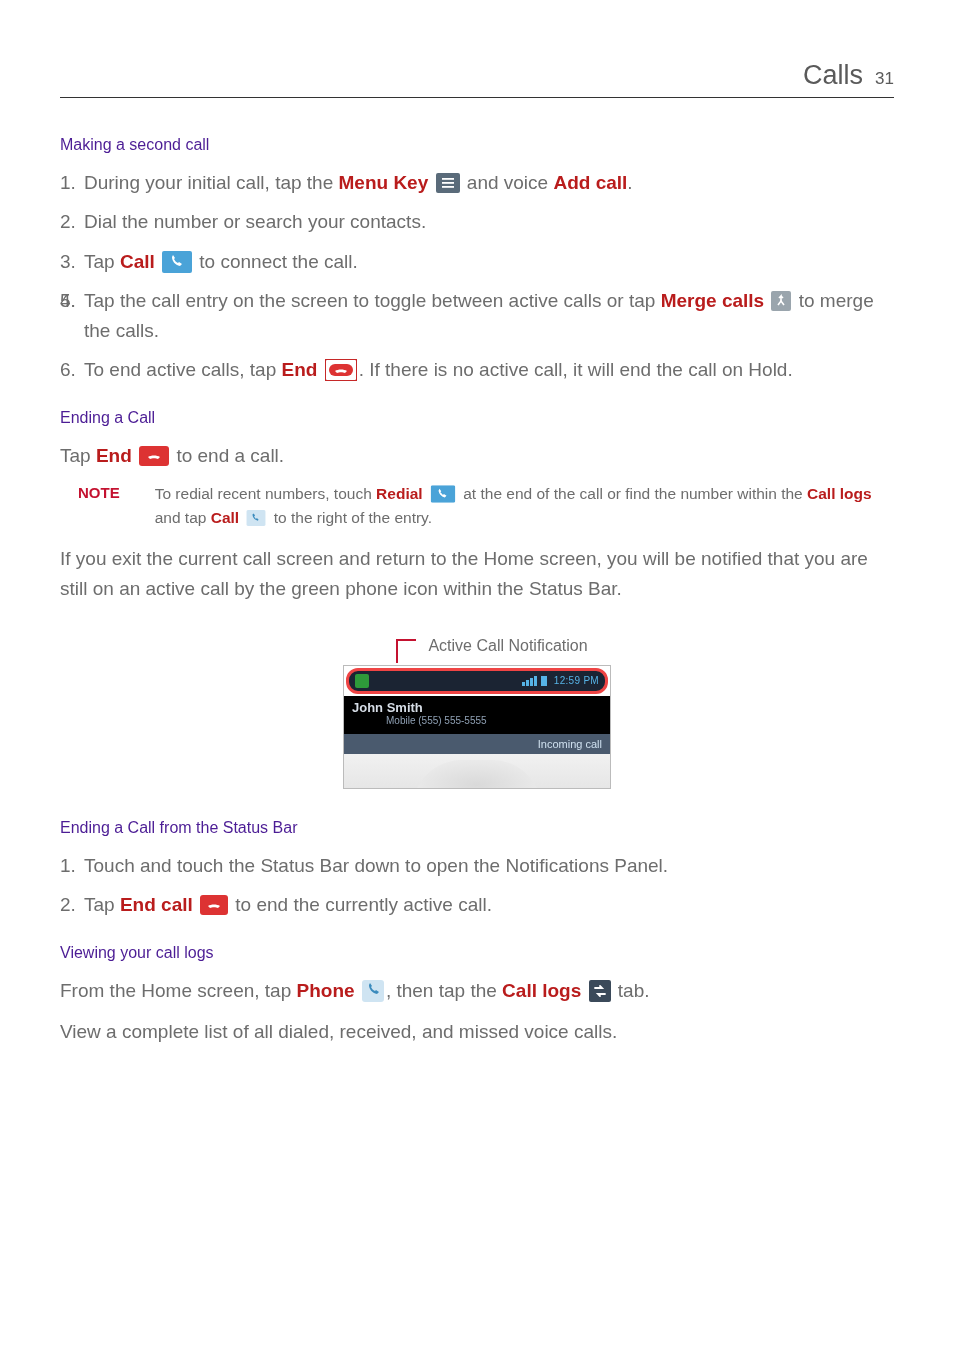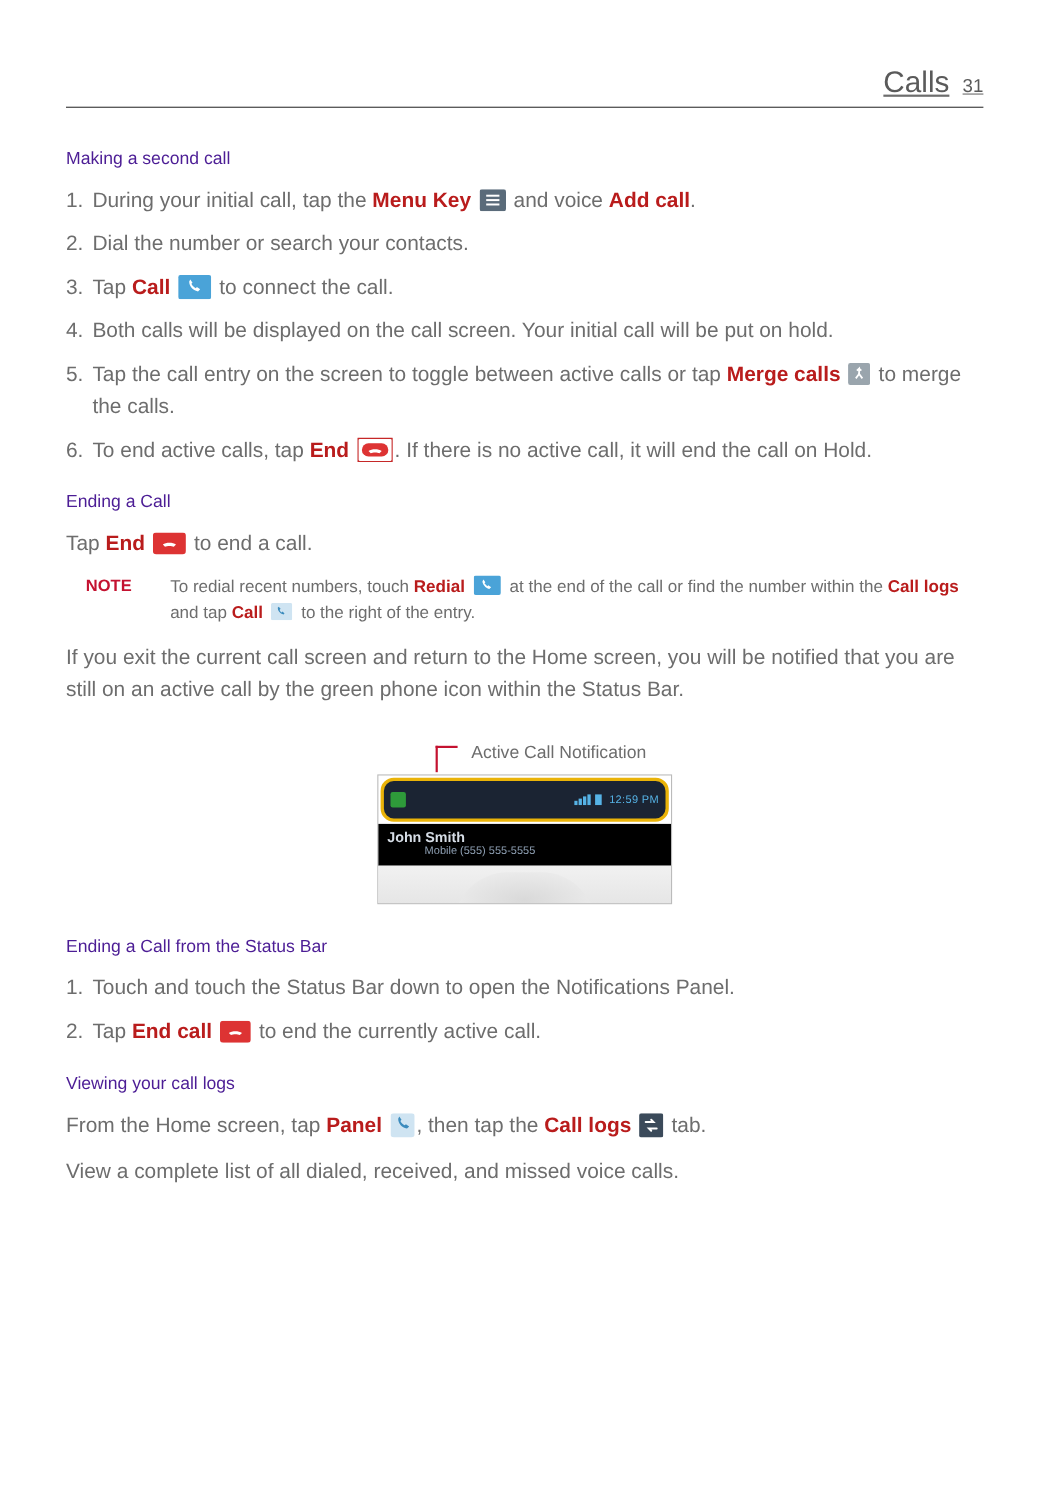--- a/index.html
+++ b/index.html
@@ -13,21 +13,20 @@
     font-weight: 300;
   }
   .header {
     display: flex;
     justify-content: flex-end;
     align-items: baseline;
     border-bottom: 1.5px solid #333;
     padding-bottom: 6px;
     margin-bottom: 38px;
     gap: 12px;
-    text-decoration: underline;
   }
   .header-title {
     font-size: 27px;
     color: #5a5a5a;
     font-weight: 300;
   }
   .header-page {
     font-size: 17px;
     color: #5a5a5a;
   }
@@ -117,24 +116,24 @@
     border-top-left-radius: 0;
     margin-top: 10px;
   }
   .phone-shot {
     width: 268px;
     border: 1px solid #bbb;
     display: flex;
     flex-direction: column;
   }
   .status-bar-outline {
-    border: 3px solid #eab308;
+    border: 3px solid #ef4444;
     border-radius: 12px;
     margin: 2px;
-    height: 40px;
+    height: 26px;
     background: #1b2433;
     display: flex;
     align-items: center;
     justify-content: space-between;
     padding: 0 6px;
   }
   .status-left-ico {
     width: 14px; height: 14px; background:#2e9a3a; border-radius:2px;
   }
   .status-right-text {
@@ -204,21 +203,20 @@
     <span class="icon">
       <svg width="30" height="22">
           <rect width="30" height="22" rx="2" fill="#4aa3d8"></rect>
           <path d="M10 6c0 4 3 8 8 9l2-2-3-2-1 1c-2-1-3-2-4-4l1-1-2-3z" fill="#fff"></path>
         </svg>
     </span>
     <span> to connect the call.</span>
   </li>
   <li>
     <span class="num">4.</span>
-    <span>Both calls will be displayed on the call screen. Your initial call will be put on hold.</span>
   </li>
   <li>
     <span class="num">5.</span>
     <span>Tap the call entry on the screen to toggle between active calls or tap </span><span class="bold">Merge calls</span>
     <span class="icon">
       <svg width="20" height="20">
           <rect width="20" height="20" rx="2" fill="#9aa5ad"></rect>
           <path d="M7 14l3-4 3 4" stroke="#fff" stroke-width="1.6" fill="none"></path>
           <path d="M10 10V5l-2 2M10 5l2 2" stroke="#fff" stroke-width="1.6" fill="none"></path>
         </svg>
@@ -289,20 +287,21 @@
             <rect x="12" y="0" width="3" height="10" fill="#56b3e6"></rect>
             <rect x="19" y="0" width="6" height="10" fill="#56b3e6"></rect>
           </svg>
         <span>12:59 PM</span>
       </div>
     </div>
     <div class="caller-strip">
       <div class="caller-name">John Smith</div>
       <div class="caller-num">Mobile (555) 555-5555</div>
     </div>
+    <div class="incoming-strip">Incoming call</div>
     <div class="answer-strip"></div>
   </div>
 </div>
 
 <div class="section-heading">Ending a Call from the Status Bar</div>
 <ol class="list">
   <li>
     <span class="num">1.</span>
     <span>Touch and touch the Status Bar down to open the Notifications Panel.</span>
   </li>
@@ -314,21 +313,21 @@
           <rect width="28" height="20" rx="3" fill="#d33"></rect>
           <path d="M8 11c3-2 9-2 12 0l-2 2c-2-1-6-1-8 0z" fill="#fff"></path>
         </svg>
     </span>
     <span> to end the currently active call.</span>
   </li>
 </ol>
 
 <div class="section-heading">Viewing your call logs</div>
 <p class="body-text">
-  <span>From the Home screen, tap </span><span class="bold">Panel</span>
+  <span>From the Home screen, tap </span><span class="bold">Phone</span>
   <span class="icon">
     <svg width="22" height="22">
         <rect width="22" height="22" rx="3" fill="#cfe4f2"></rect>
         <path d="M7 5c0 4 3 8 8 9l2-2-3-2-1 1c-2-1-3-2-4-4l1-1-2-3z" fill="#3b8bbd"></path>
       </svg>
   </span><span>, then tap the </span><span class="bold">Call logs</span>
   <span class="icon">
     <svg width="22" height="22">
         <rect width="22" height="22" rx="2" fill="#3b4a5a"></rect>
         <path d="M6 8h7l-2-2M16 14H9l2 2" stroke="#fff" stroke-width="1.8" fill="none" stroke-linecap="round"></path>

